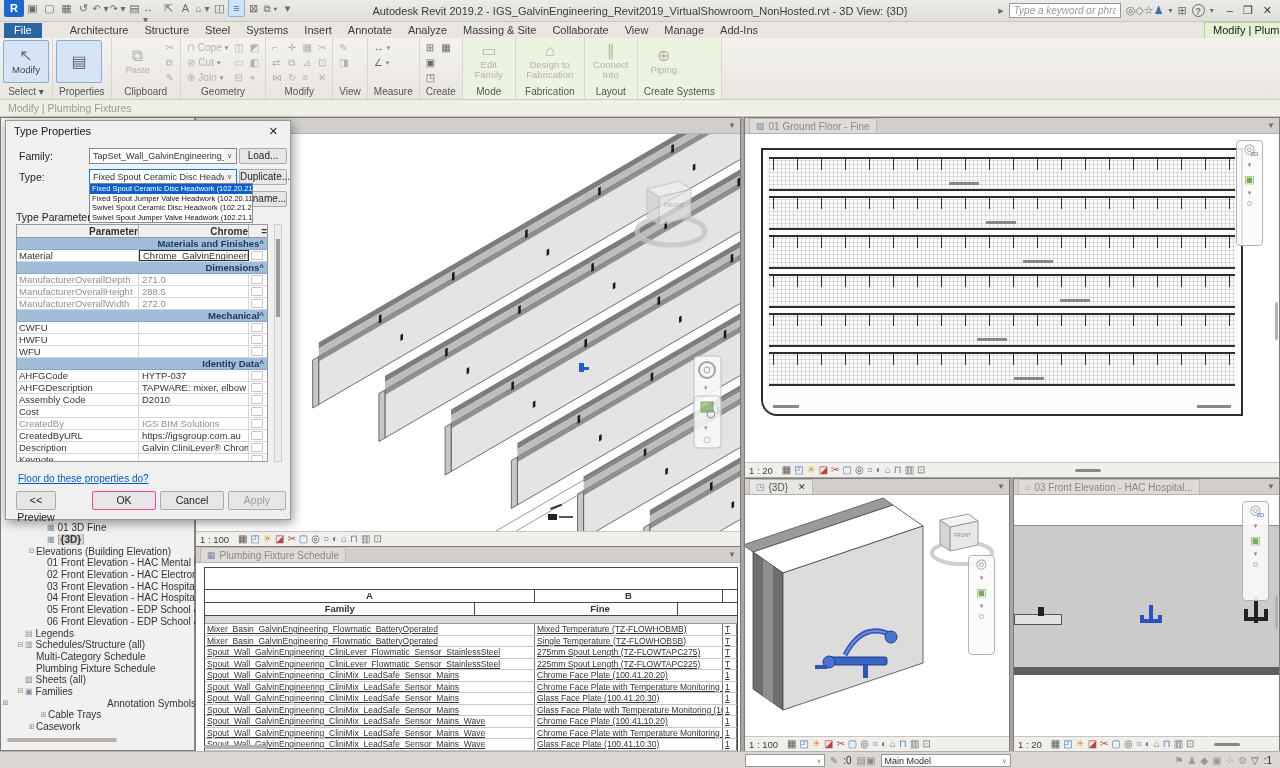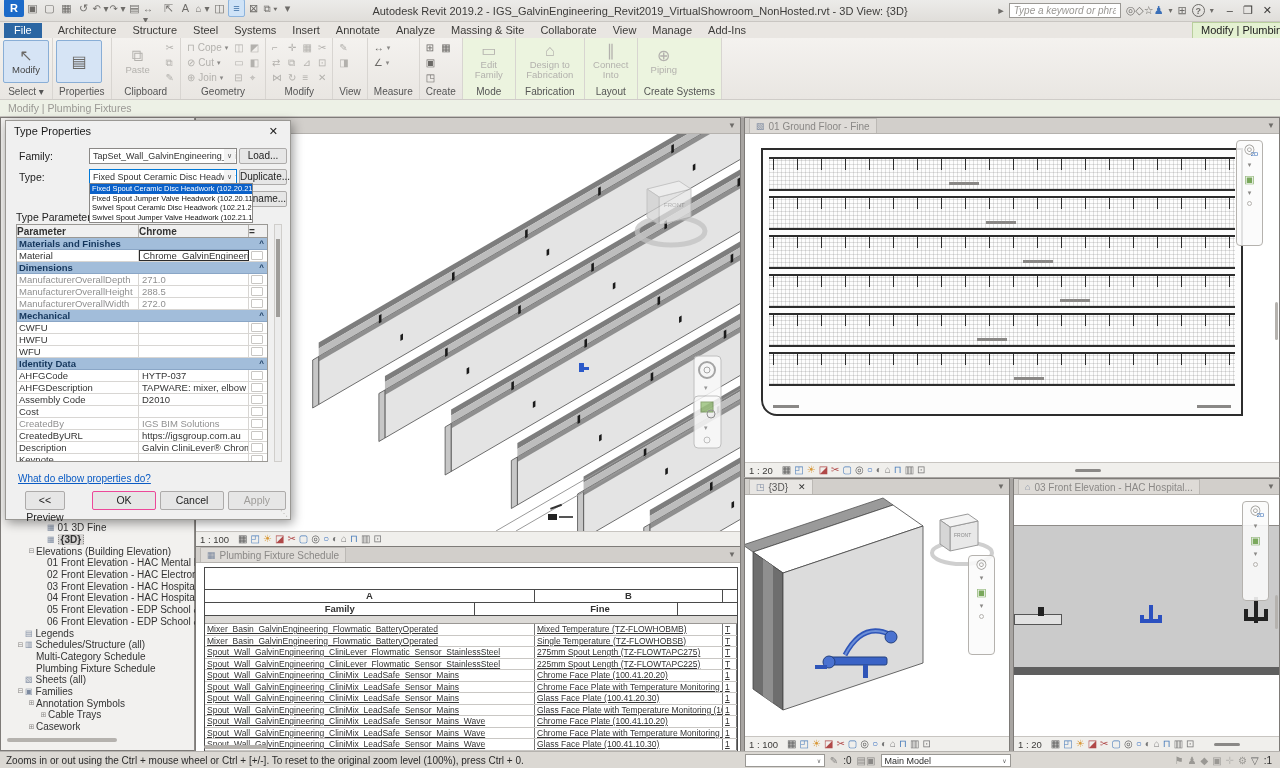--- a/index.html
+++ b/index.html
@@ -23,21 +23,21 @@
   .search-box::placeholder { font-style:italic; color:#9a9894; }
   .tb-ic { color:#6e6c69; font-size:11px; }
   .help-circle { width:13px; height:13px; border:1.5px solid #6e6c69; border-radius:50%; font-size:9px;
     display:inline-flex; align-items:center; justify-content:center; color:#6e6c69; font-weight:bold; }
   .win-btns { display:flex; gap:10px; margin-left:8px; padding-right:4px; color:#3c3b39; font-size:11px; }
 
   
   .tabrow { position:absolute; left:0; top:22px; width:1280px; height:16px; background:#e9e6e2;
     display:flex; align-items:flex-end; padding-left:4px; }
   .rtab { padding:1px 8px 2px; font-size:11px; color:#3c3b39; white-space:nowrap; }
-  .rtab.file { background:#2b66a3; color:#fff; padding:1px 10px 2px; margin-right:8px; }
+  .rtab.file { background:#2b66a3; color:#fff; padding:1px 10px 2px; margin-right:20px; }
   .tab-spacer { flex:0 0 438px; }
   .rtab.ctx { background:#e4f1d2; border:1px solid #b9cf9d; border-bottom:none; color:#222; }
 
   
   .ribbon { position:absolute; left:0; top:38px; width:1280px; height:62px;
     background:linear-gradient(#f4f2ef,#e9e6e2); border-bottom:1px solid #cfccc8; display:flex; }
   .rpanel { height:61px; border-right:1px solid #d8d5d1; display:flex; flex-direction:column; }
   .rpanel.green { background:#ecf4df; }
   .rp-content { height:47px; display:flex; align-items:flex-start; padding:2px 3px; gap:2px; }
   .rp-label { height:14px; font-size:10px; color:#555; text-align:center; line-height:13px; white-space:nowrap; padding:0 6px; }
@@ -146,25 +146,25 @@
   .dbtn { position:absolute; left:233px; width:48px; height:16px; background:#e6e6e6; border:1px solid #adabaa;
     border-radius:2px; font-size:10px; color:#222; text-align:center; line-height:14px; }
   .dropdown { position:absolute; left:83px; top:62px; width:164px; background:#fff; border:1px solid #8a8886;
     z-index:60; }
   .opt { height:9.5px; line-height:9.5px; font-size:7.5px; padding:0 2px; white-space:nowrap; overflow:hidden; color:#111; }
   .opt.sel { background:#0b61c9; color:#fff; }
   .tp-label { position:absolute; left:10px; top:90px; font-size:10.5px; color:#222; }
   .ptable { position:absolute; left:10px; top:103px; width:252px; height:238px; border:1px solid #9a9894;
     overflow:hidden; background:#fff; }
   .phead { display:flex; height:13px; background:#f0f0f0; border-bottom:1px solid #9a9894; font-size:10px; font-weight:bold; }
-  .phead span { text-align:left; line-height:13px; }
+  .phead span { text-align:right; line-height:13px; }
   .ph1 { width:122px; border-right:1px solid #b5b2ae; } .ph2 { width:110px; border-right:1px solid #b5b2ae; } .ph3 { flex:1; }
   .trow { display:flex; height:12px; font-size:9.5px; border-bottom:1px solid #d8d6d3; background:#fff; }
   .trow.group { background:#a2bdda; color:#14365c; font-weight:bold; border-bottom:1px solid #8aa6c6; }
-  .trow.group .gl { flex:1; padding-left:2px; line-height:12px; }
+  .trow.group .gl { flex:1; padding-left:2px; line-height:12px;text-align:right; }
   .trow.group .chev { padding-right:3px; font-size:8px; line-height:11px; }
   .pname { width:122px; padding-left:2px; line-height:12px; border-right:1px solid #d8d6d3;
     white-space:nowrap; overflow:hidden; }
   .pval { width:110px; padding-left:3px; line-height:12px; border-right:1px solid #d8d6d3;
     white-space:nowrap; overflow:hidden; }
   .pbtn { flex:1; position:relative; }
   .pbtn i { position:absolute; left:2px; top:1px; width:12px; height:9px; border:1px solid #c8c6c3; border-radius:1px; }
   .ro { color:#909090; }
   .pval.edit { border:1px solid #2b2b2b; line-height:10px; }
   .pscroll { position:absolute; right:8px; top:103px; width:8px; height:238px; background:#ececec; border:1px solid #d0cecb; }
@@ -505,21 +505,21 @@
           <div class="titem" style="padding-left: 15px;">
             <span class="exp"></span>
             <span class="nico">▧</span>
             <span class="lbl">Sheets (all)</span>
           </div>
           <div class="titem" style="padding-left: 15px;">
             <span class="exp">⊟</span>
             <span class="nico">▣</span>
             <span class="lbl">Families</span>
           </div>
-          <div class="titem" style="padding-left: 26px;">
+          <div class="titem" style=" justify-content: space-between;">
             <span class="exp">⊞</span>
             <span class="lbl">Annotation Symbols</span>
           </div>
           <div class="titem" style="padding-left: 38px;">
             <span class="exp">⊞</span>
             <span class="lbl">Cable Trays</span>
           </div>
           <div class="titem" style="padding-left: 26px;">
             <span class="exp">⊞</span>
             <span class="lbl">Casework</span>
@@ -1117,32 +1117,31 @@
               <span class="pval"></span>
               <span class="pbtn">
                 <i></i>
               </span>
             </div>
           </div>
       </div>
       <div class="pscroll">
           <i></i>
         </div>
-      <a class="help-link">What do elbow properties do?</a>
-      <span class="dlg-btn" style="left:19px; width:40px;">&lt;&lt; Preview</span>
+      <a class="help-link">Floor do these properties do?</a>
+      <span class="dlg-btn" style="left:10px; width:40px;">&lt;&lt; Preview</span>
       <span class="dlg-btn def" style="left:86px; width:64px;">OK</span>
       <span class="dlg-btn" style="left:154px; width:64px;">Cancel</span>
       <span class="dlg-btn dis" style="left:222px; width:58px;">Apply</span>
       <span class="grip">⋱</span>
     </div>
 
   </div>
 
   <div class="statusbar">
-    <span class="sb-hint">Zooms in or out using the Ctrl + mouse wheel or Ctrl + [+/-]. To reset to the original zoom level (100%), press Ctrl + 0.</span>
     <span class="sb-right">
       <span class="sb-combo">
           <span class="cv">∨</span>
         </span>
       <span class="sb-ic" style="color:#8a8886">✎</span>
       <span>:0</span>
       <span id="sb-left-icons"><span class="sb-ic" style="color: rgb(138, 136, 134);">▤</span><span class="sb-ic" style="color: rgb(138, 136, 134);">▣</span></span>
       <span class="sb-combo" style="width:130px">
         <span>Main Model</span>
         <span class="cv">∨</span>

